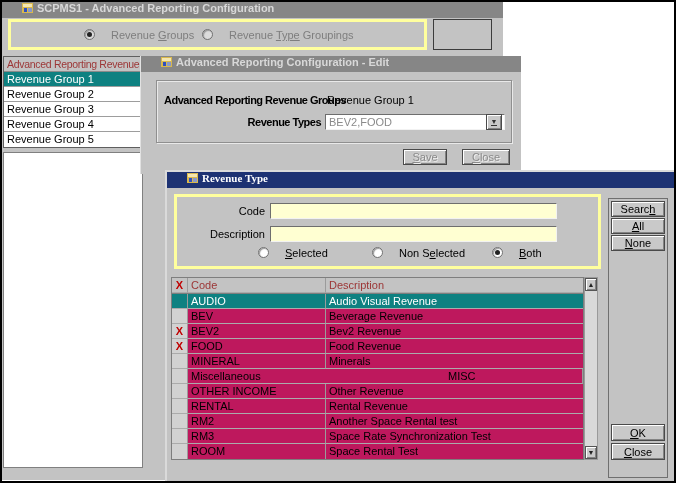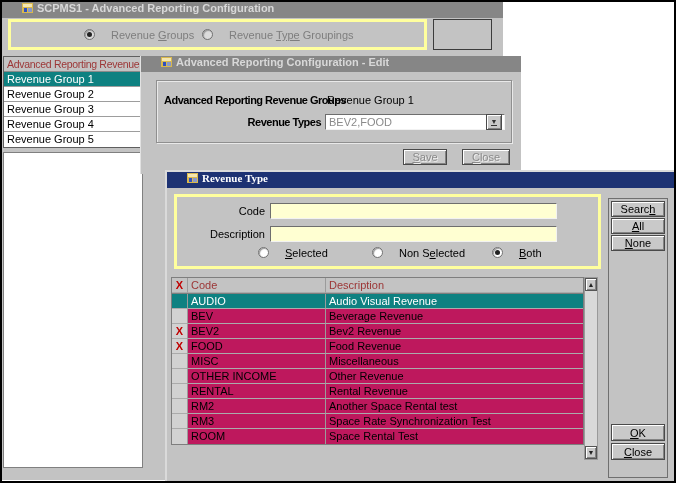--- a/index.html
+++ b/index.html
@@ -212,22 +212,27 @@
             <div class="cell ccode">BEV2</div>
             <div class="cell cdesc">Bev2 Revenue</div>
           </div>
           <div class="trow">
             <div class="cell cx">X</div>
             <div class="cell ccode">FOOD</div>
             <div class="cell cdesc">Food Revenue</div>
           </div>
           <div class="trow">
             <div class="cell cx"></div>
+            <div class="cell ccode">MINERAL</div>
+            <div class="cell cdesc">Minerals</div>
+          </div>
+          <div class="trow">
+            <div class="cell cx"></div>
+            <div class="cell cdesc">Miscellaneous</div>
             <div class="cell ccode">MISC</div>
-            <div class="cell cdesc">Miscellaneous</div>
           </div>
           <div class="trow">
             <div class="cell cx"></div>
             <div class="cell ccode">OTHER INCOME</div>
             <div class="cell cdesc">Other Revenue</div>
           </div>
           <div class="trow">
             <div class="cell cx"></div>
             <div class="cell ccode">RENTAL</div>
             <div class="cell cdesc">Rental Revenue</div>

